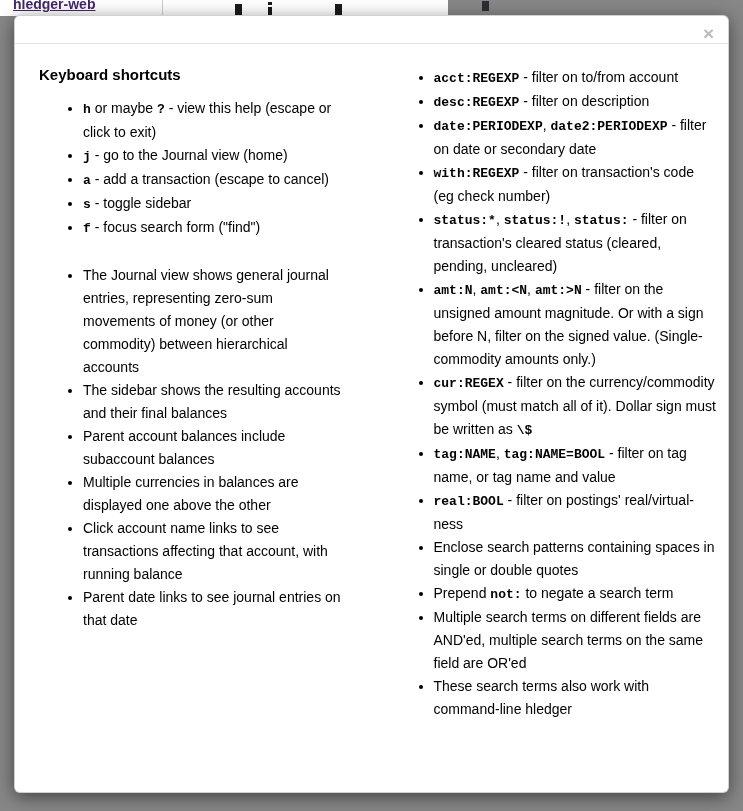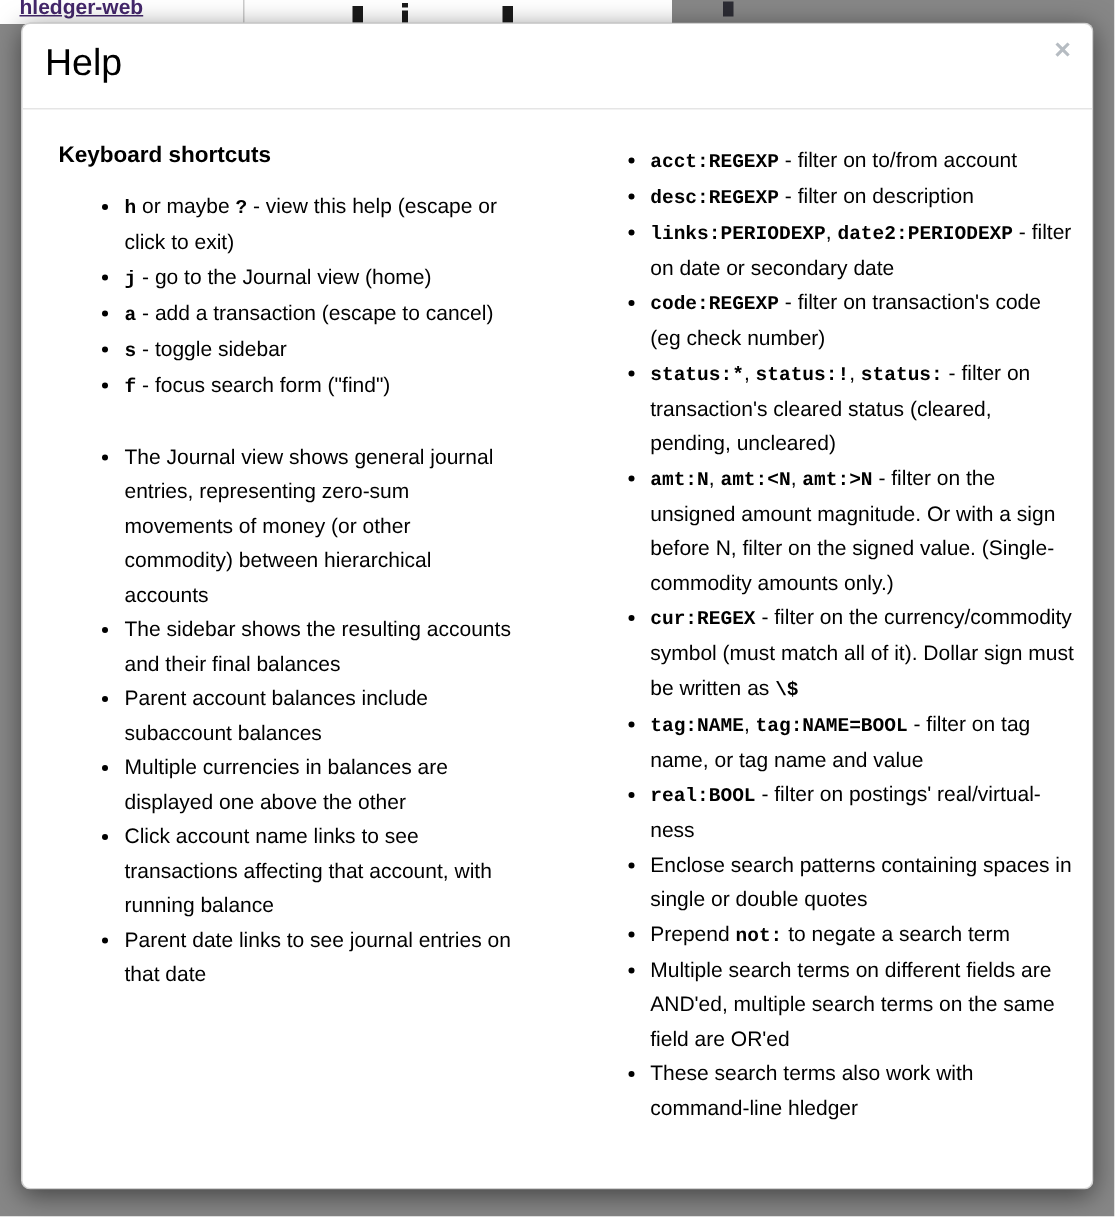--- a/index.html
+++ b/index.html
@@ -108,21 +108,20 @@
   <span class="glyph glyph-a"></span>
   <span class="glyph glyph-b"></span>
   <span class="glyph glyph-b-dot glyph"></span>
   <span class="glyph glyph-c"></span>
 </div>
 <div class="glyph-right"></div>
 
 <div class="modal">
   <div class="modal-header">
     <button class="close-btn">×</button>
-    <h2 class="modal-title">Help</h2>
   </div>
   <div class="modal-body">
     <div class="col col-left" id="col-left">
         <h3>Keyboard shortcuts</h3>
         <ul>
           <li><code>h</code> or maybe <code>?</code> - view this help (escape or click to exit)</li>
           <li><code>j</code> - go to the Journal view (home)</li>
           <li><code>a</code> - add a transaction (escape to cancel)</li>
           <li><code>s</code> - toggle sidebar</li>
           <li><code>f</code> - focus search form ("find")</li>
@@ -133,22 +132,22 @@
           <li>Parent account balances include subaccount balances</li>
           <li>Multiple currencies in balances are displayed one above the other</li>
           <li>Click account name links to see transactions affecting that account, with running balance</li>
           <li>Parent date links to see journal entries on that date</li>
         </ul>
       </div>
     <div class="col col-right" id="col-right">
         <ul>
           <li><code>acct:REGEXP</code> - filter on to/from account</li>
           <li><code>desc:REGEXP</code> - filter on description</li>
-          <li><code>links:PERIODEXP</code>, <code>date2:PERIODEXP</code> - filter on date or secondary date</li>
-          <li><code>code:REGEXP</code> - filter on transaction's code (eg check number)</li>
+          <li><code>date:PERIODEXP</code>, <code>date2:PERIODEXP</code> - filter on date or secondary date</li>
+          <li><code>with:REGEXP</code> - filter on transaction's code (eg check number)</li>
           <li><code>status:*</code>, <code>status:!</code>, <code>status:</code> - filter on transaction's cleared status (cleared, pending, uncleared)</li>
           <li><code>amt:N</code>, <code>amt:&lt;N</code>, <code>amt:&gt;N</code> - filter on the unsigned amount magnitude. Or with a sign before N, filter on the signed value. (Single-commodity amounts only.)</li>
           <li><code>cur:REGEX</code> - filter on the currency/commodity symbol (must match all of it). Dollar sign must be written as <code>\$</code></li>
           <li><code>tag:NAME</code>, <code>tag:NAME=BOOL</code> - filter on tag name, or tag name and value</li>
           <li><code>real:BOOL</code> - filter on postings' real/virtual-ness</li>
           <li>Enclose search patterns containing spaces in single or double quotes</li>
           <li>Prepend <code>not:</code> to negate a search term</li>
           <li>Multiple search terms on different fields are AND'ed, multiple search terms on the same field are OR'ed</li>
           <li>These search terms also work with command-line hledger</li>
         </ul>

